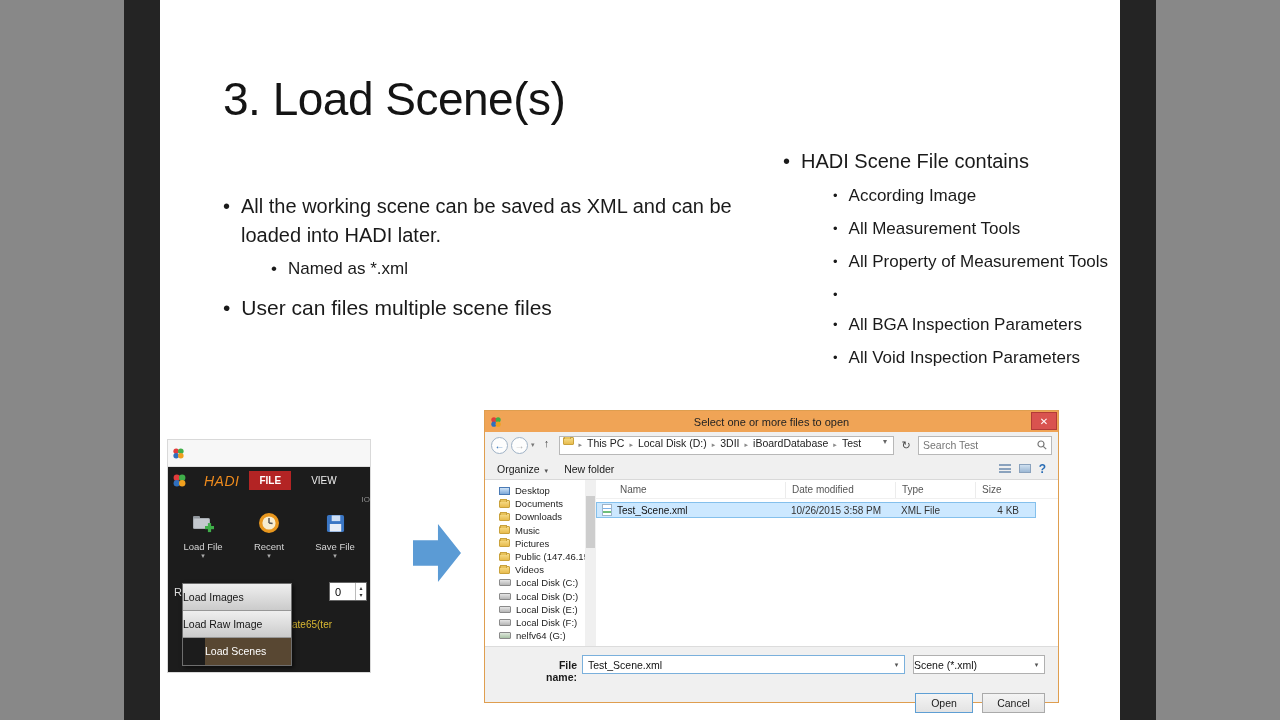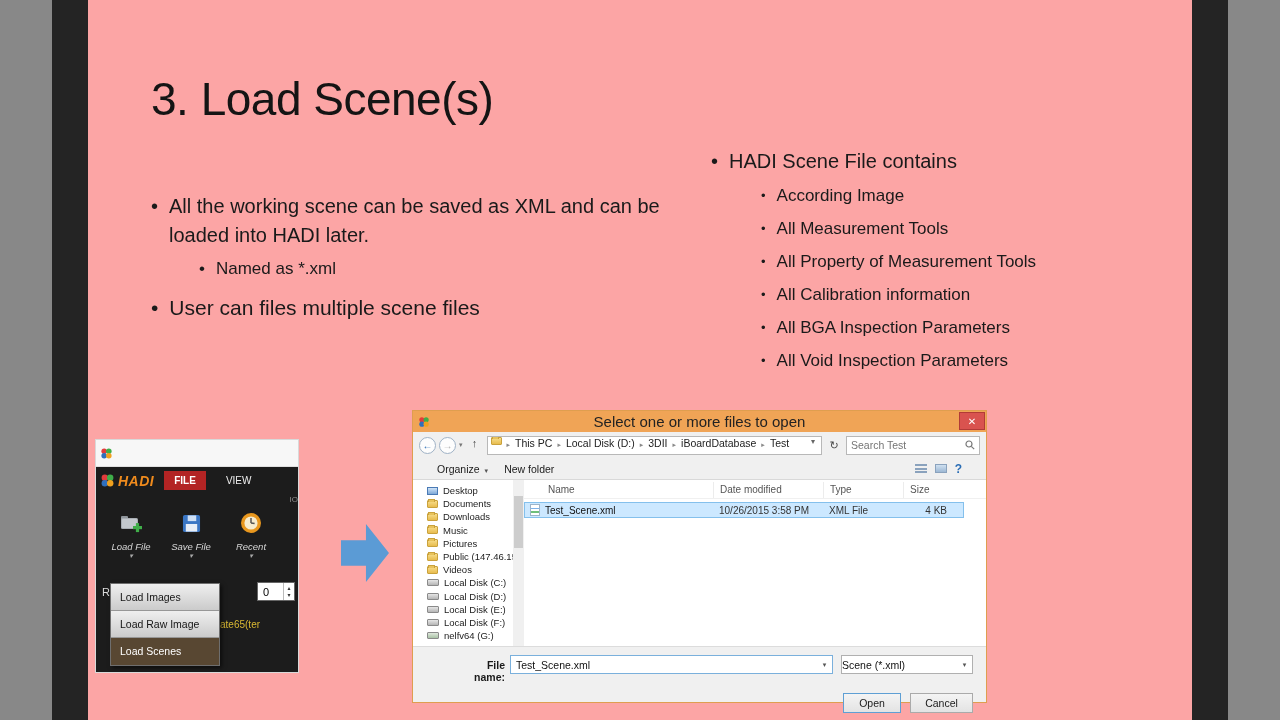--- a/index.html
+++ b/index.html
@@ -1,17 +1,17 @@
 <!DOCTYPE html>
 <html style="--accent-blue: #5b9bd5; --titlebar-orange: #f0a456; --close-red: #d9534f; --selection-blue: #cce8ff; --hadi-dark: #1c1c1c; --file-tab-red: #b32424; --menu-highlight-brown: #584732; --hadi-yellow: #d9b832; --brand-orange: #ef8b1d;"><head>
 <meta charset="utf-8">
 <style>
   * { margin:0; padding:0; box-sizing:border-box; }
   body { background:#888; font-family:"Liberation Sans", sans-serif; }
-  .slide { position:relative; width:1176px; height:720px; background:#fca5a5; overflow:hidden; margin:0 auto; }
+  .slide { position:relative; width:1032px; height:720px; background:#ffffff; overflow:hidden; margin:0 auto; }
   .edge { position:absolute; top:0; bottom:0; width:36px; background:#242424; }
   .edge.left { left:0; } .edge.right { right:0; }
 
   
   .title { position:absolute; left:99px; top:72px; font-size:46px; font-weight:400; color:#141414; letter-spacing:-0.5px; }
   .left-col { position:absolute; left:99px; top:192px; width:510px; color:#1a1a1a; }
   .right-col { position:absolute; left:659px; top:150px; width:490px; color:#1a1a1a; }
   .bullet { display:flex; }
   .bullet .mark { margin-right:11px; }
   .b1 { font-size:20px; line-height:29px; }
@@ -25,61 +25,61 @@
   
   .flow-arrow { position:absolute; left:289px; top:524px; width:48px; height:58px;
     background:var(--accent-blue,#5b9bd5);
     clip-path:polygon(0 28%, 52% 28%, 52% 0, 100% 50%, 52% 100%, 52% 72%, 0 72%); }
 
   
   .hadi-window { position:absolute; left:44px; top:440px; width:202px; height:232px; box-shadow:0 0 0 1px #d9d9d9; }
   .hadi-top { height:27px; background:#f7f7f7; display:flex; align-items:center; padding-left:4px; border-bottom:1px solid #e0e0e0; }
   .hadi-body { position:relative; height:205px; background:var(--hadi-dark,#1c1c1c); overflow:hidden; }
   .hadi-menubar { height:27px; display:flex; align-items:center; padding-left:4px; }
-  .hadi-brand { color:var(--brand-orange,#ef8b1d); font-weight:bold; font-style:italic; font-size:14px; margin-left:3px; letter-spacing:0.5px;text-align:center; }
+  .hadi-brand { color:var(--brand-orange,#ef8b1d); font-weight:normal; font-style:italic; font-size:14px; margin-left:17px; letter-spacing:0.5px;text-align:center; }
   .hadi-tab { font-size:10px; padding:4px 10px; margin-left:10px; color:#eee; }
   .hadi-tab.file { background:var(--file-tab-red,#b32424); color:#fff; font-weight:bold; }
   .hadi-io { height:12px; text-align:right; color:#8f8f8f; font-size:8px; line-height:11px;margin-left:39px; }
-  .hadi-buttons { height:72px; display:flex; padding:2px 5px 0 5px;font-style:italic; }
+  .hadi-buttons { height:72px; display:flex; justify-content:space-between; padding:2px 5px 0 5px; }
   .ribbon-btn { width:60px; text-align:center; }
   .rb-icon { height:30px; display:flex; align-items:center; justify-content:center; }
   .rb-label { font-size:9.5px; color:#d6d6d6; margin-top:3px; }
   .rb-caret { font-size:7px; color:#aaa; line-height:8px; }
   .hadi-subrow { position:relative; height:30px; }
   .hadi-r { position:absolute; left:6px; top:8px; color:#ddd; font-size:11px; }
   .hadi-spinner { position:absolute; right:3px; top:4px; width:38px; height:19px; background:#fff; border:1px solid #666; display:flex; }
   .hadi-spinner .val { flex:1; font-size:11px; color:#000; padding:3px 0 0 5px; }
   .spin-arrows { width:11px; border-left:1px solid #bbb; display:flex; flex-direction:column; align-items:center; justify-content:center; font-size:6px; color:#333; line-height:7px; }
   .hadi-yellow { position:absolute; left:124px; top:152px; color:var(--hadi-yellow,#d9b832); font-size:10px; z-index:1; white-space:nowrap; }
   .hadi-menu { position:absolute; left:14px; top:116px; width:110px; z-index:5; border:1px solid #6e6e6e; box-shadow:2px 2px 4px rgba(0,0,0,.55); }
-  .hadi-menu-item { height:27px; line-height:27px; padding-left:9px; font-size:10.5px; color:#141414;
+  .hadi-menu-item { height:27px; line-height:27px; font-size:10.5px; color:#141414;
     background:linear-gradient(#efefef,#cbcbcb); border-bottom:1px solid #979797; }
-  .hadi-menu-item.active { background:var(--menu-highlight-brown,#584732); color:#fff; border-bottom:none; }
+  .hadi-menu-item.active { background:var(--menu-highlight-brown,#584732); color:#fff; border-bottom:none;margin-left:22px; }
 
   
   .dialog { position:absolute; left:360px; top:410px; width:575px; height:293px; background:#f0f0f0;
     border:1px solid #df9e4f; display:flex; flex-direction:column; font-size:11px; color:#1a1a1a; }
   .titlebar { height:21px; background:var(--titlebar-orange,#f0a456); display:flex; align-items:center; position:relative; padding-left:5px; }
-  .dlg-title { position:absolute; left:0; right:0; text-align:center; font-size:15px; color:#222; }
+  .dlg-title { position:absolute; left:0; right:0; text-align:center; font-size:11px; color:#222; }
   .close-btn { position:absolute; right:1px; top:1px; width:26px; height:18px; background:var(--close-red,#d9534f);
     color:#fff; font-size:10px; text-align:center; line-height:18px; border:1px solid #b23b37; z-index:2; }
   .navrow { height:26px; display:flex; align-items:center; padding:0 6px; gap:3px; }
   .navbtn { width:17px; height:17px; border-radius:50%; border:1px solid #9fb2c6; background:#fdfdfd;
     font-size:10px; line-height:15px; text-align:center; color:#2a6db5; flex:0 0 auto; }
   .navbtn.fwd { color:#b0b0b0; }
   .nav-sep-caret { font-size:7px; color:#777; }
   .upbtn { width:18px; height:16px; border:none; background:none; text-align:center; font-size:11px; color:#444; flex:0 0 auto; }
   .breadcrumb { flex:1; height:19px; background:#fff; border:1px solid #b8b8b8; display:flex; padding:0 3px; overflow:hidden; white-space:nowrap; }
   .crumb { font-size:10.5px; color:#222; }
   .crumb::before { content:"\25B8"; color:#8a8a8a; font-size:7px; margin:0 5px; }
   .crumb-caret { margin-left:auto; font-size:8px; color:#666; padding:0 3px; }
   .refresh-btn { width:18px; height:19px; text-align:center; font-size:11px; color:#444; flex:0 0 auto; line-height:19px; }
   .searchbox { width:134px; height:19px; background:#fff; border:1px solid #b8b8b8; display:flex; align-items:center; padding:0 4px; flex:0 0 auto; }
   .searchbox input { flex:1; border:none; outline:none; font-size:10.5px; color:#333; width:100%; font-family:"Liberation Sans", sans-serif; background:transparent; }
-  .toolbar { height:22px; display:flex; align-items:center; padding:0 24px; gap:16px; border-bottom:1px solid #d9d9d9; }
+  .toolbar { height:22px; display:flex; align-items:center; padding:0 12px; gap:16px; border-bottom:1px solid #d9d9d9; }
   .tb-item { font-size:10.5px; color:#1a1a1a; }
   .tb-item.organize::after { content:"\25BE"; font-size:7px; color:#555; margin-left:5px; }
   .tb-right { margin-left:auto; display:flex; align-items:center; gap:8px; }
   .view-icon { width:12px; height:9px; background:repeating-linear-gradient(#8aa2bd 0 2px, transparent 2px 3.5px); }
   .pic-icon { width:12px; height:9px; background:linear-gradient(#cfe0f0,#9db8d4); border:1px solid #8aa2bd; }
   .help-icon { color:#2a6db5; font-weight:bold; font-size:12px; }
   .content { flex:1; display:flex; background:#fff; overflow:hidden; }
   .sidebar { width:100px; padding-top:4px; }
   .side-item { height:13.2px; display:flex; align-items:center; padding-left:14px; gap:5px; font-size:9.5px; color:#222; white-space:nowrap; overflow:hidden; }
   .side-scroll { width:11px; background:#f0f0f0; position:relative; }
@@ -156,21 +156,20 @@
       <div class="bullet ritem">
           <span class="mark">•</span>
           <span>All Measurement Tools</span>
         </div>
       <div class="bullet ritem">
           <span class="mark">•</span>
           <span>All Property of Measurement Tools</span>
         </div>
       <div class="bullet ritem">
           <span class="mark">•</span>
-          <span>All Calibration information</span>
         </div>
       <div class="bullet ritem">
           <span class="mark">•</span>
           <span>All BGA Inspection Parameters</span>
         </div>
       <div class="bullet ritem">
           <span class="mark">•</span>
           <span>All Void Inspection Parameters</span>
         </div>
     </div>
@@ -207,38 +206,38 @@
                 <rect x="3" y="7" width="15" height="9" rx="1" fill="#c3c8cd"></rect>
                 <rect x="14" y="14" width="9" height="3.2" fill="#3fae49"></rect>
                 <rect x="16.9" y="11.1" width="3.2" height="9" fill="#3fae49"></rect>
               </svg>
           </div>
           <div class="rb-label">Load File</div>
           <div class="rb-caret">▾</div>
         </div>
         <div class="ribbon-btn">
           <div class="rb-icon">
+            <svg width="22" height="22" viewBox="0 0 22 22">
+                <circle cx="11" cy="11" r="8.3" fill="#f6ecd0" stroke="#e8971e" stroke-width="3.4"></circle>
+                <line x1="11" y1="11" x2="11" y2="6" stroke="#555" stroke-width="1.5"></line>
+                <line x1="11" y1="11" x2="14.6" y2="11.6" stroke="#555" stroke-width="1.5"></line>
+              </svg>
+          </div>
+          <div class="rb-label">Recent</div>
+          <div class="rb-caret">▾</div>
+        </div>
+        <div class="ribbon-btn">
+          <div class="rb-icon">
             <svg width="19" height="19" viewBox="0 0 20 20">
                 <rect x="1" y="1" width="18" height="18" rx="2" fill="#3a76c4"></rect>
                 <rect x="6" y="1.5" width="9" height="6" fill="#cfe0f5"></rect>
                 <rect x="4" y="10.5" width="12" height="8" fill="#e8eef7"></rect>
               </svg>
           </div>
           <div class="rb-label">Save File</div>
-          <div class="rb-caret">▾</div>
-        </div>
-        <div class="ribbon-btn">
-          <div class="rb-icon">
-            <svg width="22" height="22" viewBox="0 0 22 22">
-                <circle cx="11" cy="11" r="8.3" fill="#f6ecd0" stroke="#e8971e" stroke-width="3.4"></circle>
-                <line x1="11" y1="11" x2="11" y2="6" stroke="#555" stroke-width="1.5"></line>
-                <line x1="11" y1="11" x2="14.6" y2="11.6" stroke="#555" stroke-width="1.5"></line>
-              </svg>
-          </div>
-          <div class="rb-label">Recent</div>
           <div class="rb-caret">▾</div>
         </div>
       </div>
       <div class="hadi-subrow">
         <span class="hadi-r">R</span>
         <div class="hadi-spinner">
           <span class="val">0</span>
           <div class="spin-arrows">
             <span>▴</span>
             <span>▾</span>

